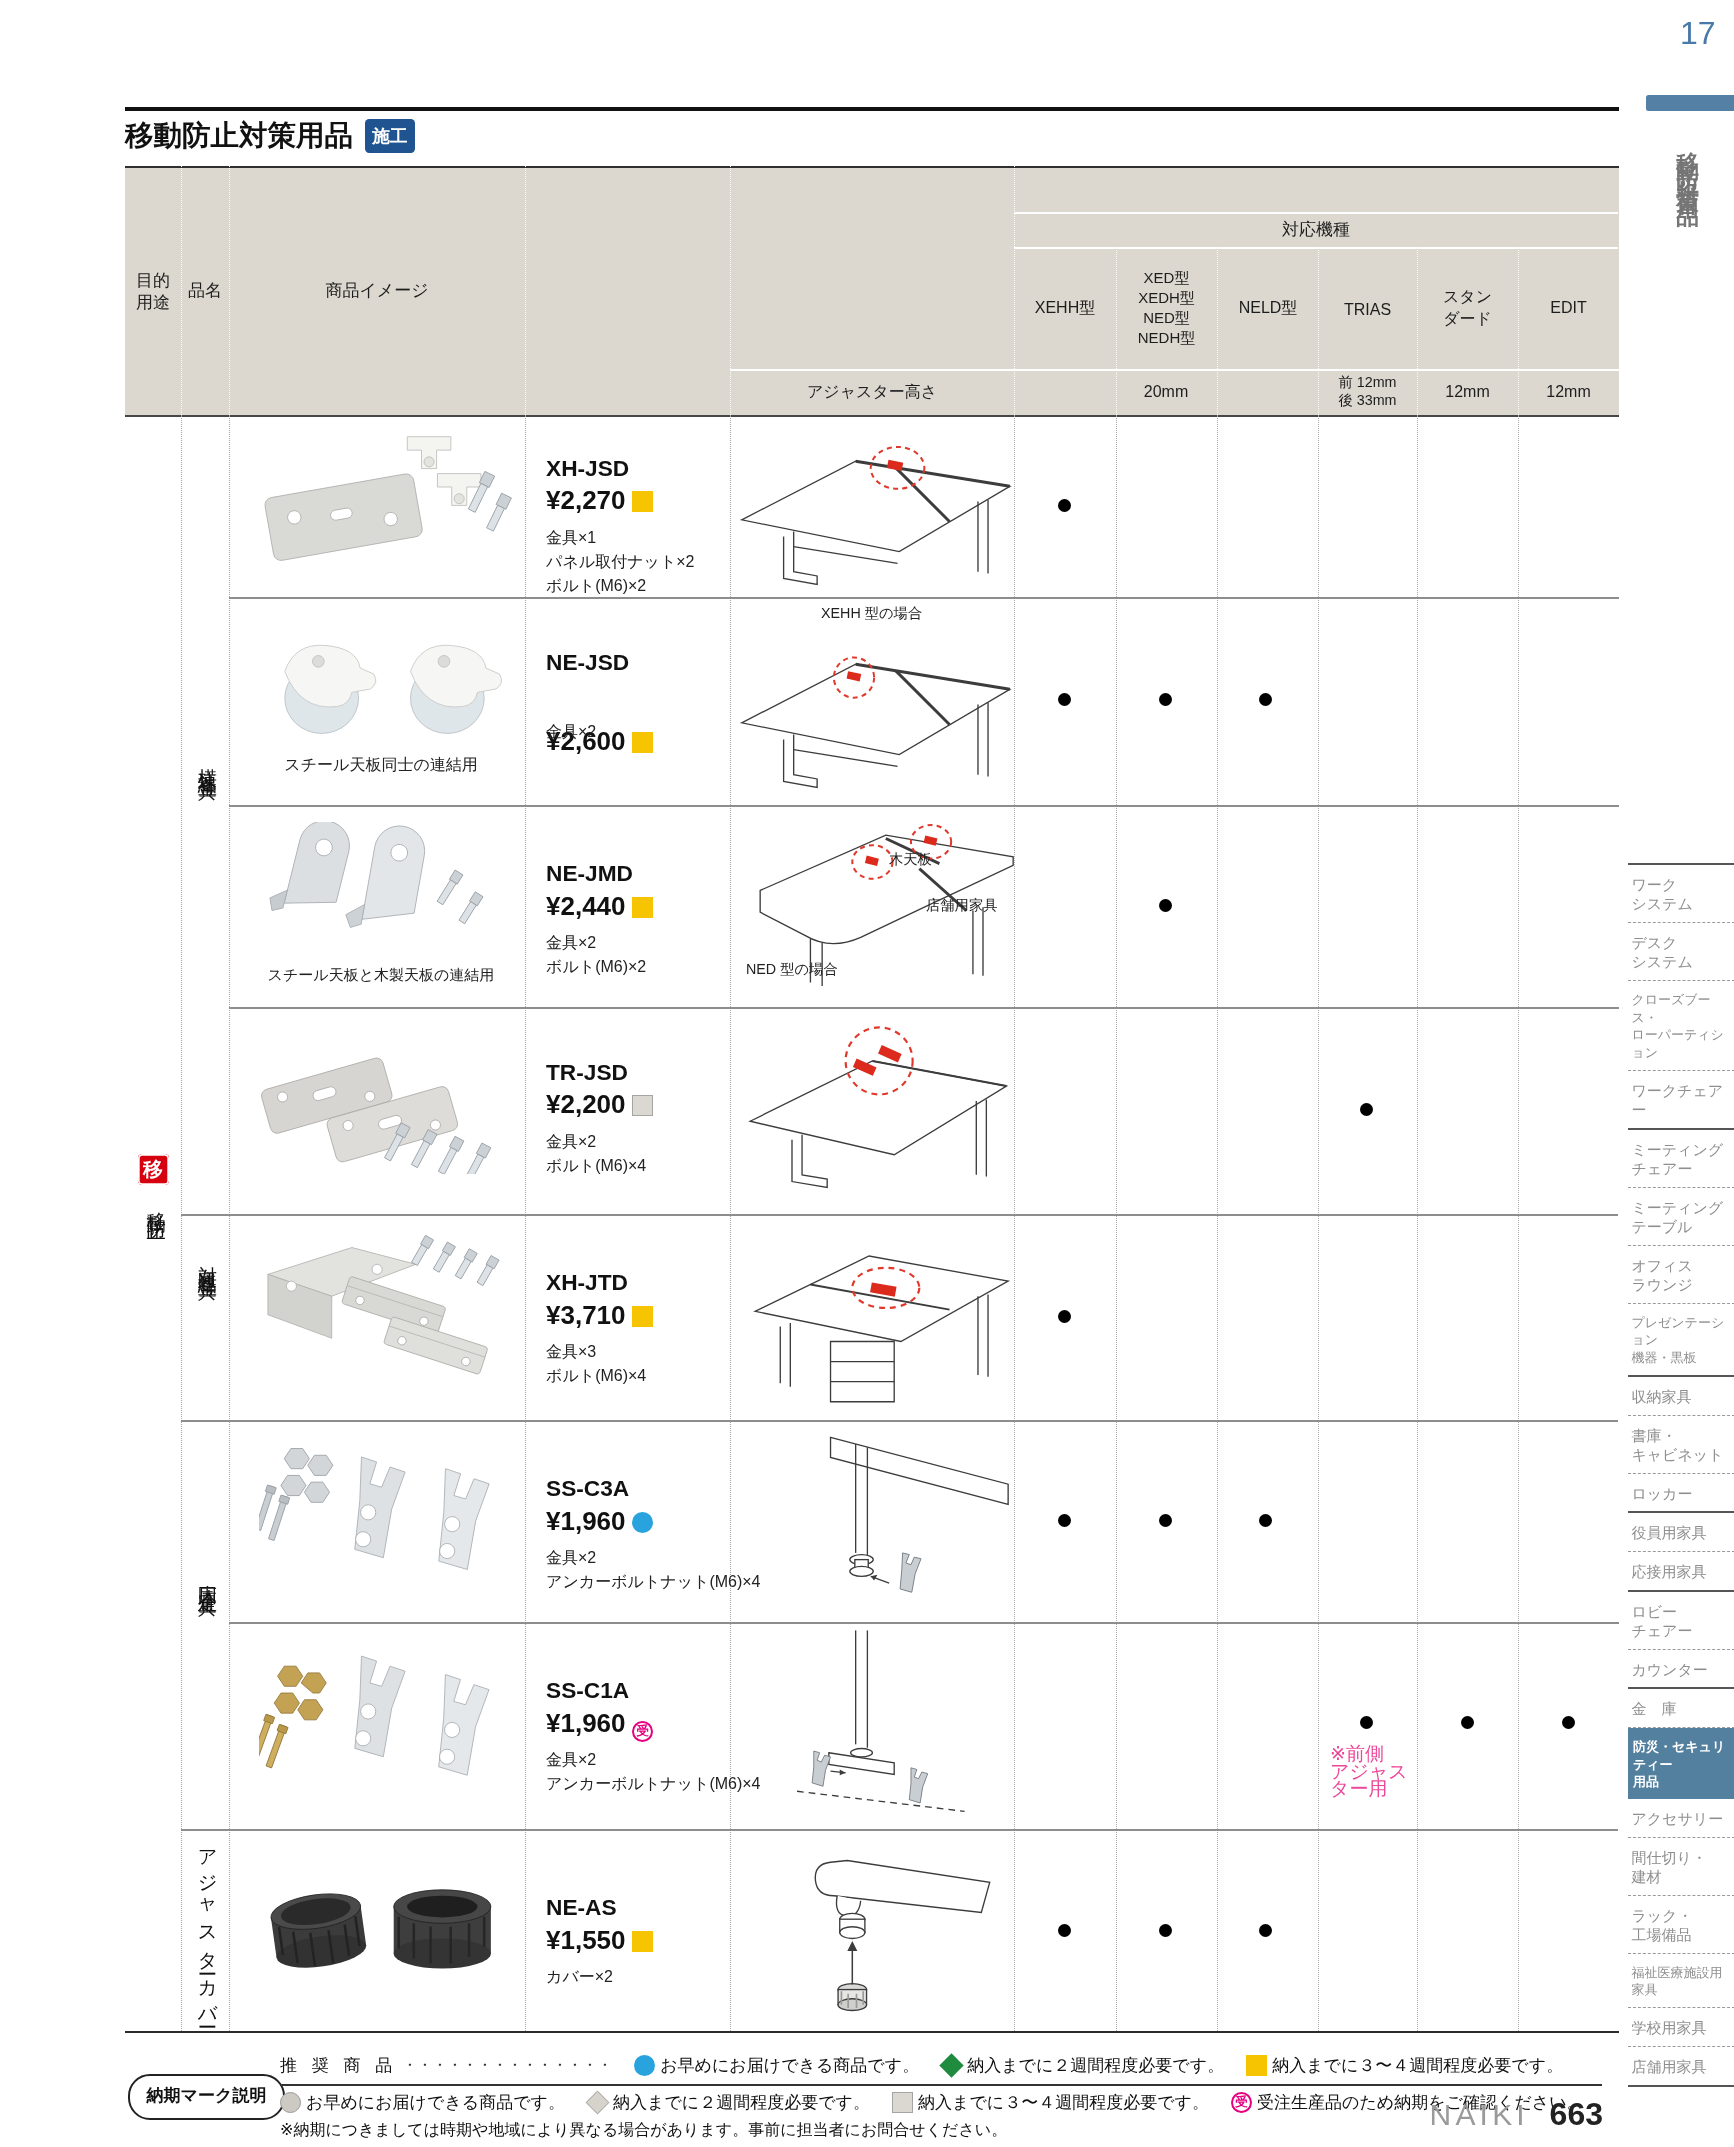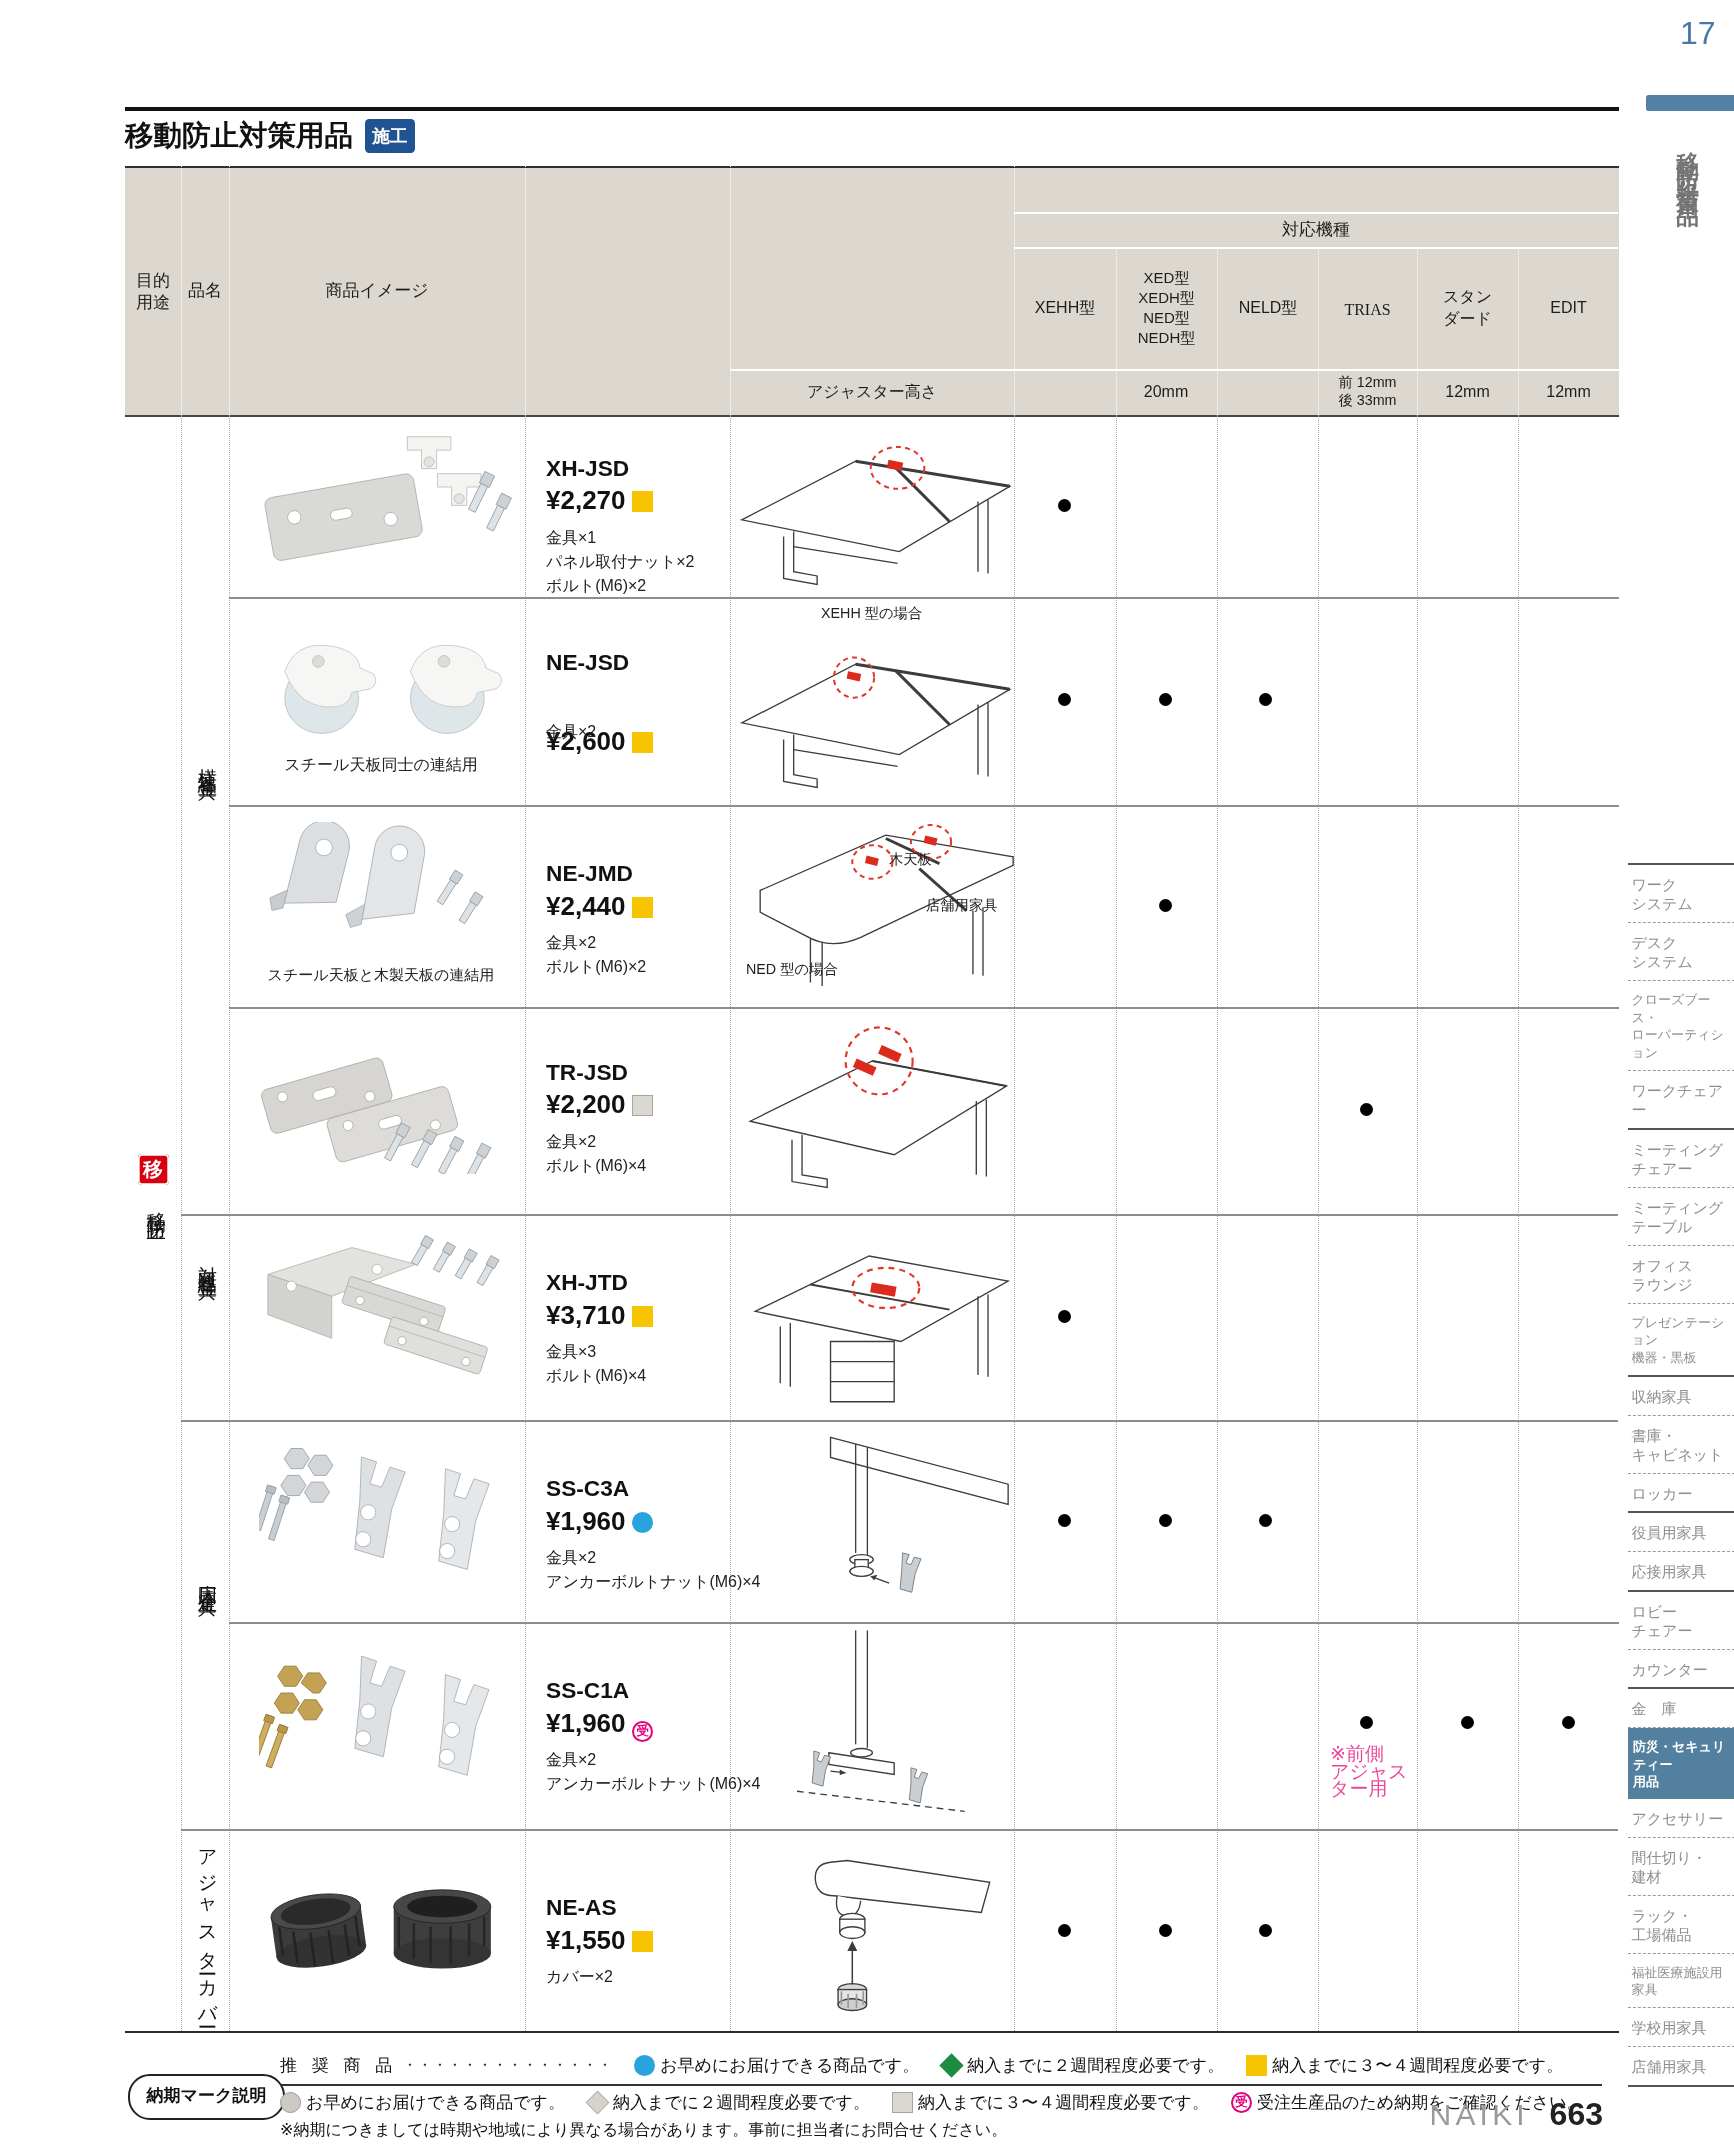--- a/index.html
+++ b/index.html
@@ -141,21 +141,21 @@
     <div class="hcell" style="left:104px;top:0;width:296px;height:249px;">商品イメージ</div>
     <div class="hcell" style="left:605px;top:203px;width:284px;height:46px;font-size:16px;">アジャスター高さ</div>
     <div class="hcell" style="left:889px;top:46px;width:604px;height:35px;"></div>
     <div class="hcell" style="left:889px;top:46px;width:604px;height:35px;">対応機種</div>
     <div class="hcell" style="left:889px;top:81px;width:102px;height:122px;font-size:16px;">XEHH型</div>
     <div class="hcell" style="left:991px;top:81px;width:101px;height:122px;font-size:15px;line-height:20px;">XED型
 XEDH型
 NED型
 NEDH型</div>
     <div class="hcell" style="left:1092px;top:81px;width:102px;height:122px;font-size:16px;">NELD型</div>
-    <div class="hcell" style="left:1193px;top:81px;width:99px;height:126px;font-size:16px;font-family:Liberation Serif, serif;">TRIAS</div>
+    <div class="hcell" style="left:1193px;top:81px;width:99px;height:126px;font-size:16px;">TRIAS</div>
     <div class="hcell" style="left:1292px;top:81px;width:101px;height:122px;font-size:16px;">スタン
 ダード</div>
     <div class="hcell" style="left:1393px;top:81px;width:101px;height:122px;font-size:16px;">EDIT</div>
     <div class="hcell" style="left:889px;top:203px;width:304px;height:46px;font-size:16px;">20mm</div>
     <div class="hcell" style="left:1193px;top:203px;width:99px;height:46px;font-size:14.3px;line-height:17.6px;">前 12mm
 後 33mm</div>
     <div class="hcell" style="left:1292px;top:203px;width:101px;height:46px;font-size:16px;">12mm</div>
     <div class="hcell" style="left:1393px;top:203px;width:101px;height:46px;font-size:16px;">12mm</div>
 
     <div class="hline-w" style="left:889px;top:46px;width:604px;"></div>

